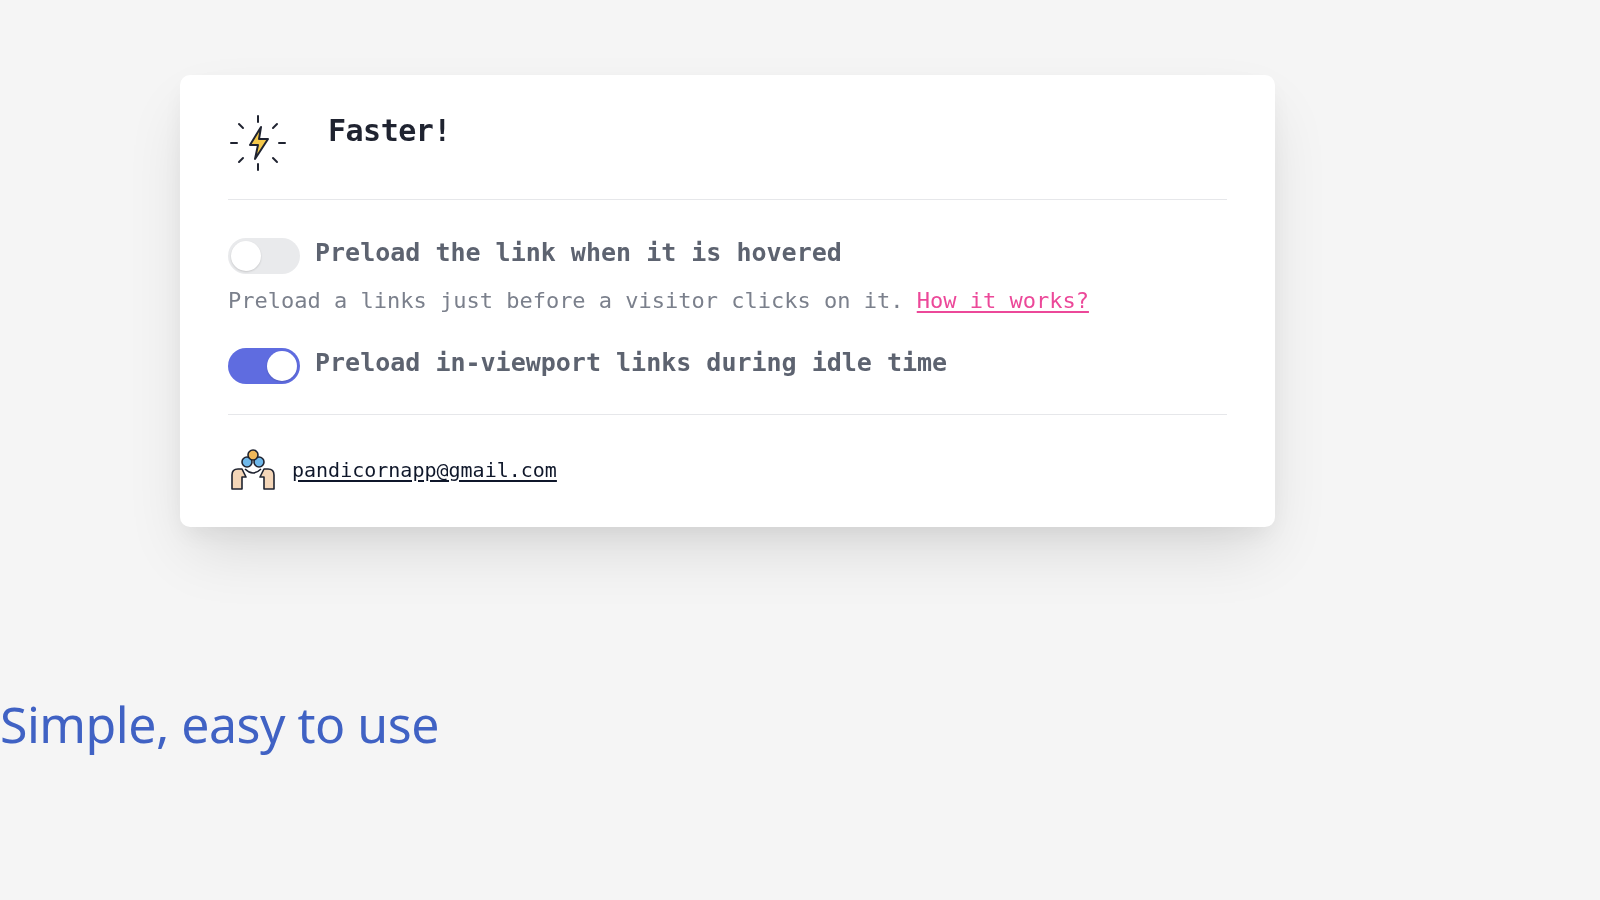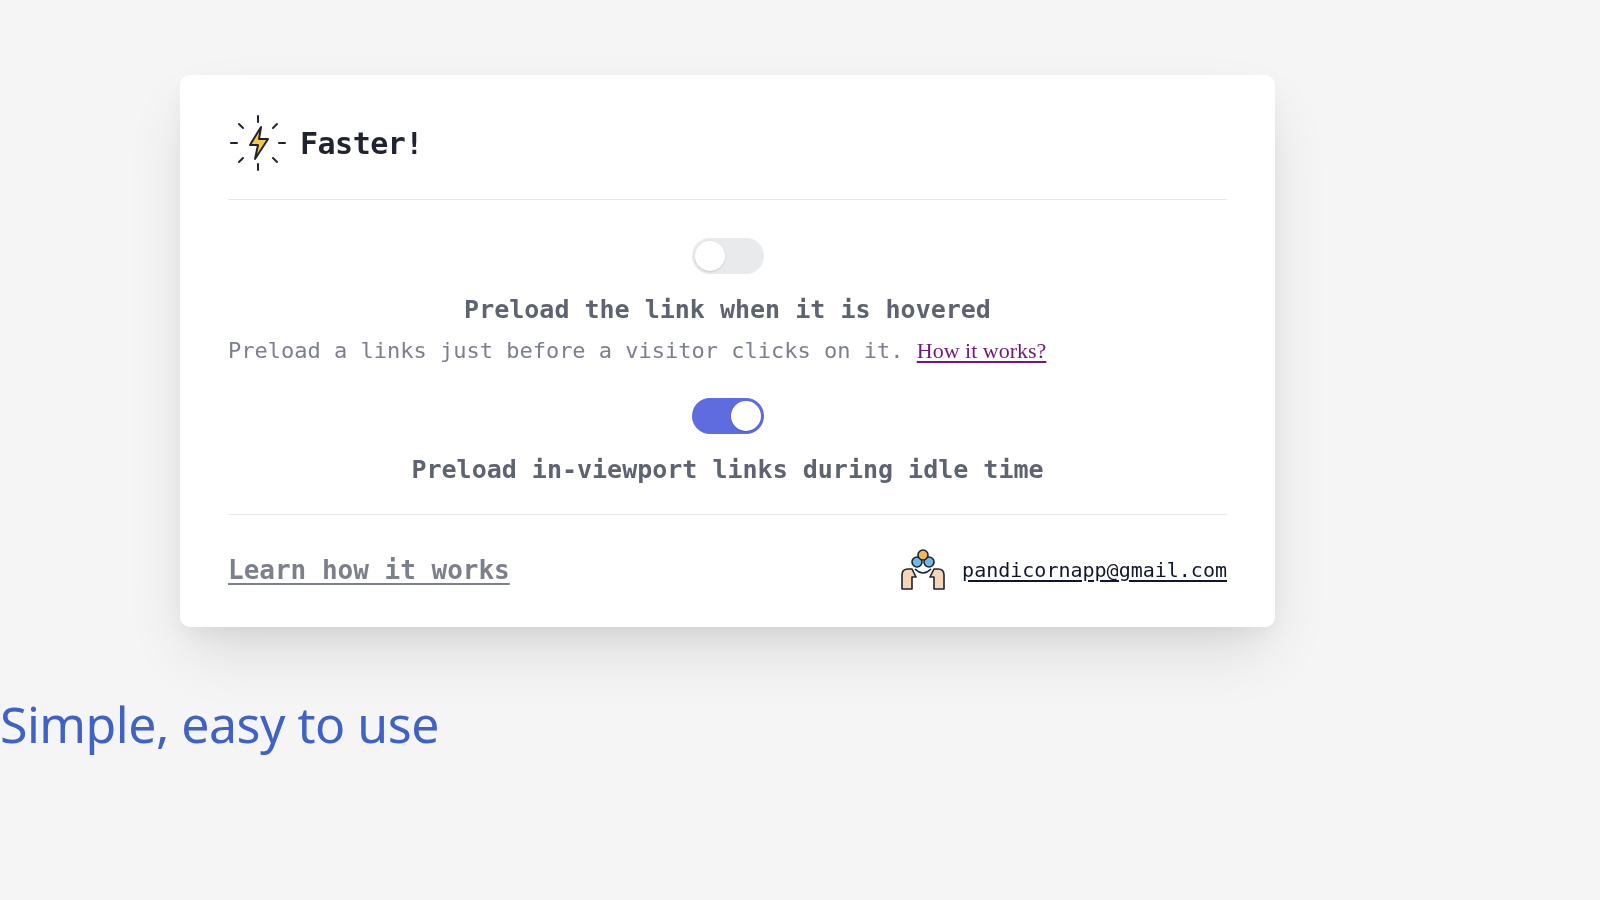--- a/index.html
+++ b/index.html
@@ -14,22 +14,21 @@
     left: 180px;
     top: 75px;
     width: 1095px;
     background: #ffffff;
     border-radius: 10px;
     box-shadow: 0 30px 60px -10px rgba(0,0,0,0.12), 0 10px 25px -5px rgba(0,0,0,0.06);
     padding: 38px 48px 34px 48px;
   }
   .header {
     display: flex;
-    align-items: center;
-    gap: 12px;
+    gap: 40px;
   }
   .lightning-icon {
     width: 60px;
     height: 60px;
     display: flex;
     align-items: center;
     justify-content: center;
   }
   .title {
     font-size: 30px;
@@ -41,24 +40,22 @@
     height: 1px;
     background: #e6e7ea;
     margin-top: 26px;
     margin-bottom: 38px;
   }
   .setting-row {
     margin-bottom: 30px;
   }
   .setting-head {
     display: flex;
-    align-items: center;
-    gap: 21px;
+    gap: 15px;
     margin-bottom: 10px;
-    flex-direction: column;
   }
   .toggle {
     width: 72px;
     height: 36px;
     border-radius: 18px;
     position: relative;
     flex-shrink: 0;
     cursor: pointer;
   }
   .toggle.off { background: #e9eaec; }
@@ -78,25 +75,24 @@
     font-size: 25px;
     font-weight: 600;
     color: #5d6370;
   }
   .setting-desc {
     font-size: 22px;
     color: #7b808c;
     line-height: 1.55;
   }
   .link {
-    color: #701a75;
+    color: #ec4899;
     text-decoration: underline;
     text-underline-offset: 3px;
     cursor: pointer;
-    font-family: Liberation Serif, serif;
   }
   .divider2 {
     height: 1px;
     background: #e6e7ea;
     margin-top: 10px;
     margin-bottom: 32px;
   }
   .footer {
     display: flex;
     align-items: center;
@@ -184,21 +180,20 @@
       <div class="toggle on">
         <div class="toggle-thumb"></div>
       </div>
       <div class="setting-label">Preload in-viewport links during idle time</div>
     </div>
   </div>
 
   <div class="divider2"></div>
 
   <div class="footer">
-    <div class="learn-link">Learn how it works</div>
     <div class="contact">
       <div class="support-icon">
         <svg width="50" height="46" viewBox="0 0 50 46">
           <g stroke="#1f2330" stroke-width="1.6" stroke-linejoin="round">
             <path d="M4 42 L4 28 Q4 22 10 22 L14 22 L18 30 L14 30 L14 42 Z" fill="#f4d6b8"></path>
             <path d="M46 42 L46 28 Q46 22 40 22 L36 22 L32 30 L36 30 L36 42 Z" fill="#f4d6b8"></path>
           </g>
           <circle cx="19" cy="15" r="5" fill="#6fb8ea" stroke="#1f2330" stroke-width="1.6"></circle>
           <circle cx="31" cy="15" r="5" fill="#6fb8ea" stroke="#1f2330" stroke-width="1.6"></circle>
           <circle cx="25" cy="8" r="5" fill="#f0b85a" stroke="#1f2330" stroke-width="1.6"></circle>

